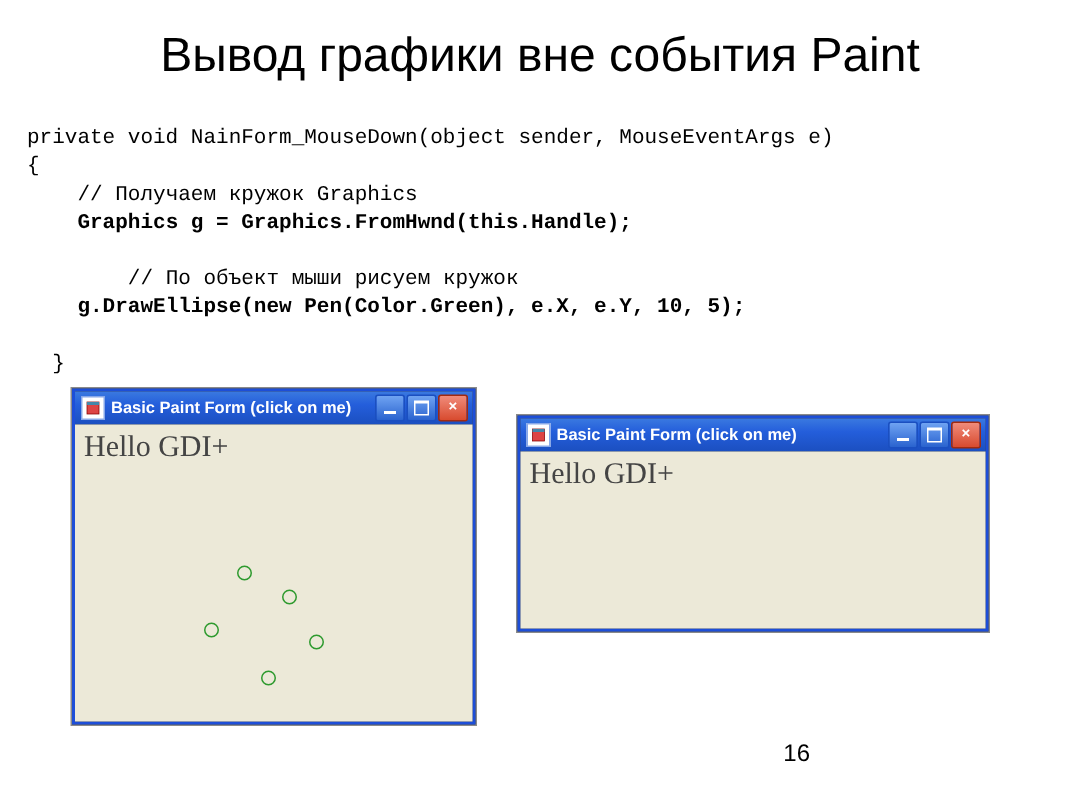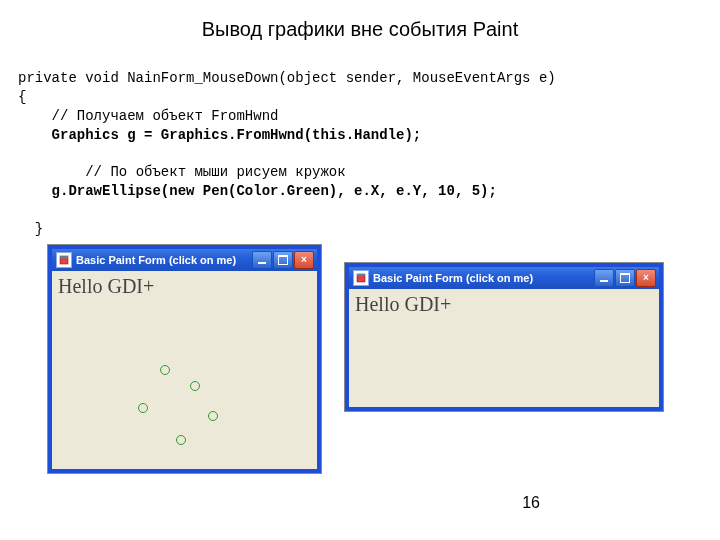--- a/index.html
+++ b/index.html
@@ -6,41 +6,41 @@
     margin: 0;
     width: 720px;
     height: 540px;
     background: #ffffff;
     font-family: Arial, sans-serif;
     position: relative;
     overflow: hidden;
   }
   .title {
     text-align: center;
-    font-size: 20px;
+    font-size: 32px;
     padding-top: 18px;
     color: #000;
   }
   .code {
     font-family: "Courier New", monospace;
     font-size: 14px;
     white-space: pre;
     color: #000;
     margin: 28px 0 0 18px;
     line-height: 1.35;
   }
   .bold { font-weight: bold; }
   .windows-area {
     position: relative;
     margin-top: 6px;
     height: 250px;
   }
   .xpwin {
     position: absolute;
-    border: 4px solid #1d4ed8;
+    border: 2px solid #1d4ed8;
     background: #404040;
     box-shadow: 0 0 0 1px #8a8a8a;
   }
   .xpwin.left {
     left: 48px; top: 0; width: 265px; height: 220px;
   }
   .xpwin.right {
     left: 345px; top: 18px; width: 310px; height: 140px;
   }
   .titlebar {
@@ -110,21 +110,21 @@
     margin-top: 21px;
   }
 </style>
 </head>
 <body>
 
 <div class="title">Вывод графики вне события Paint</div>
 
 <div class="code"><span>private void NainForm_MouseDown(object sender, MouseEventArgs e)</span>
 <span>{</span>
-<span>    </span><span>// Получаем объект FromHwnd</span>
+<span>    </span><span>// Получаем кружок Graphics</span>
 <span>    </span><span class="bold">Graphics g = Graphics.FromHwnd(this.Handle);</span>
 <span></span>
 <span>        </span><span>// По объект мыши рисуем кружок</span>
 <span>    </span><span class="bold">g.DrawEllipse(new Pen(Color.Green), e.X, e.Y, 10, 5);</span>
 <span></span>
 <span>  }</span></div>
 
 <div class="windows-area">
 
   <div class="xpwin left">

